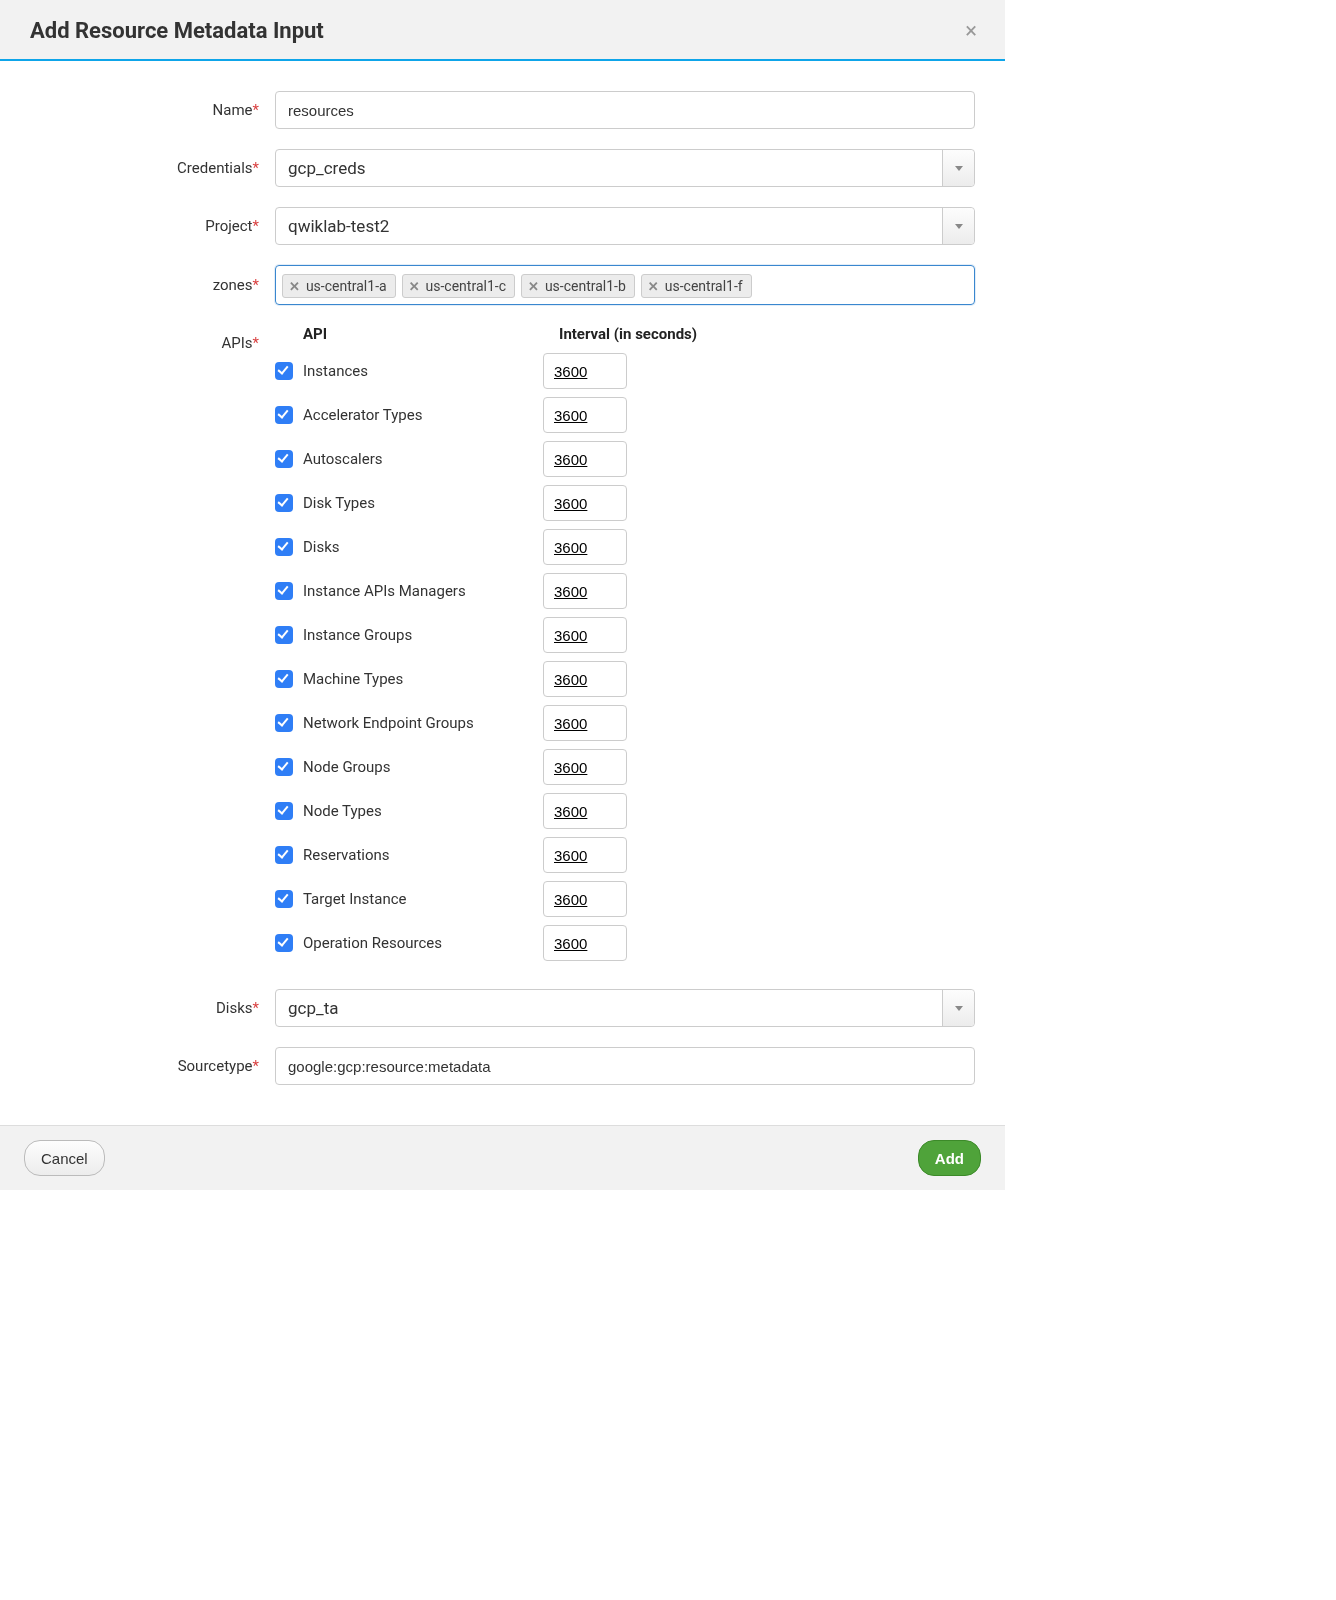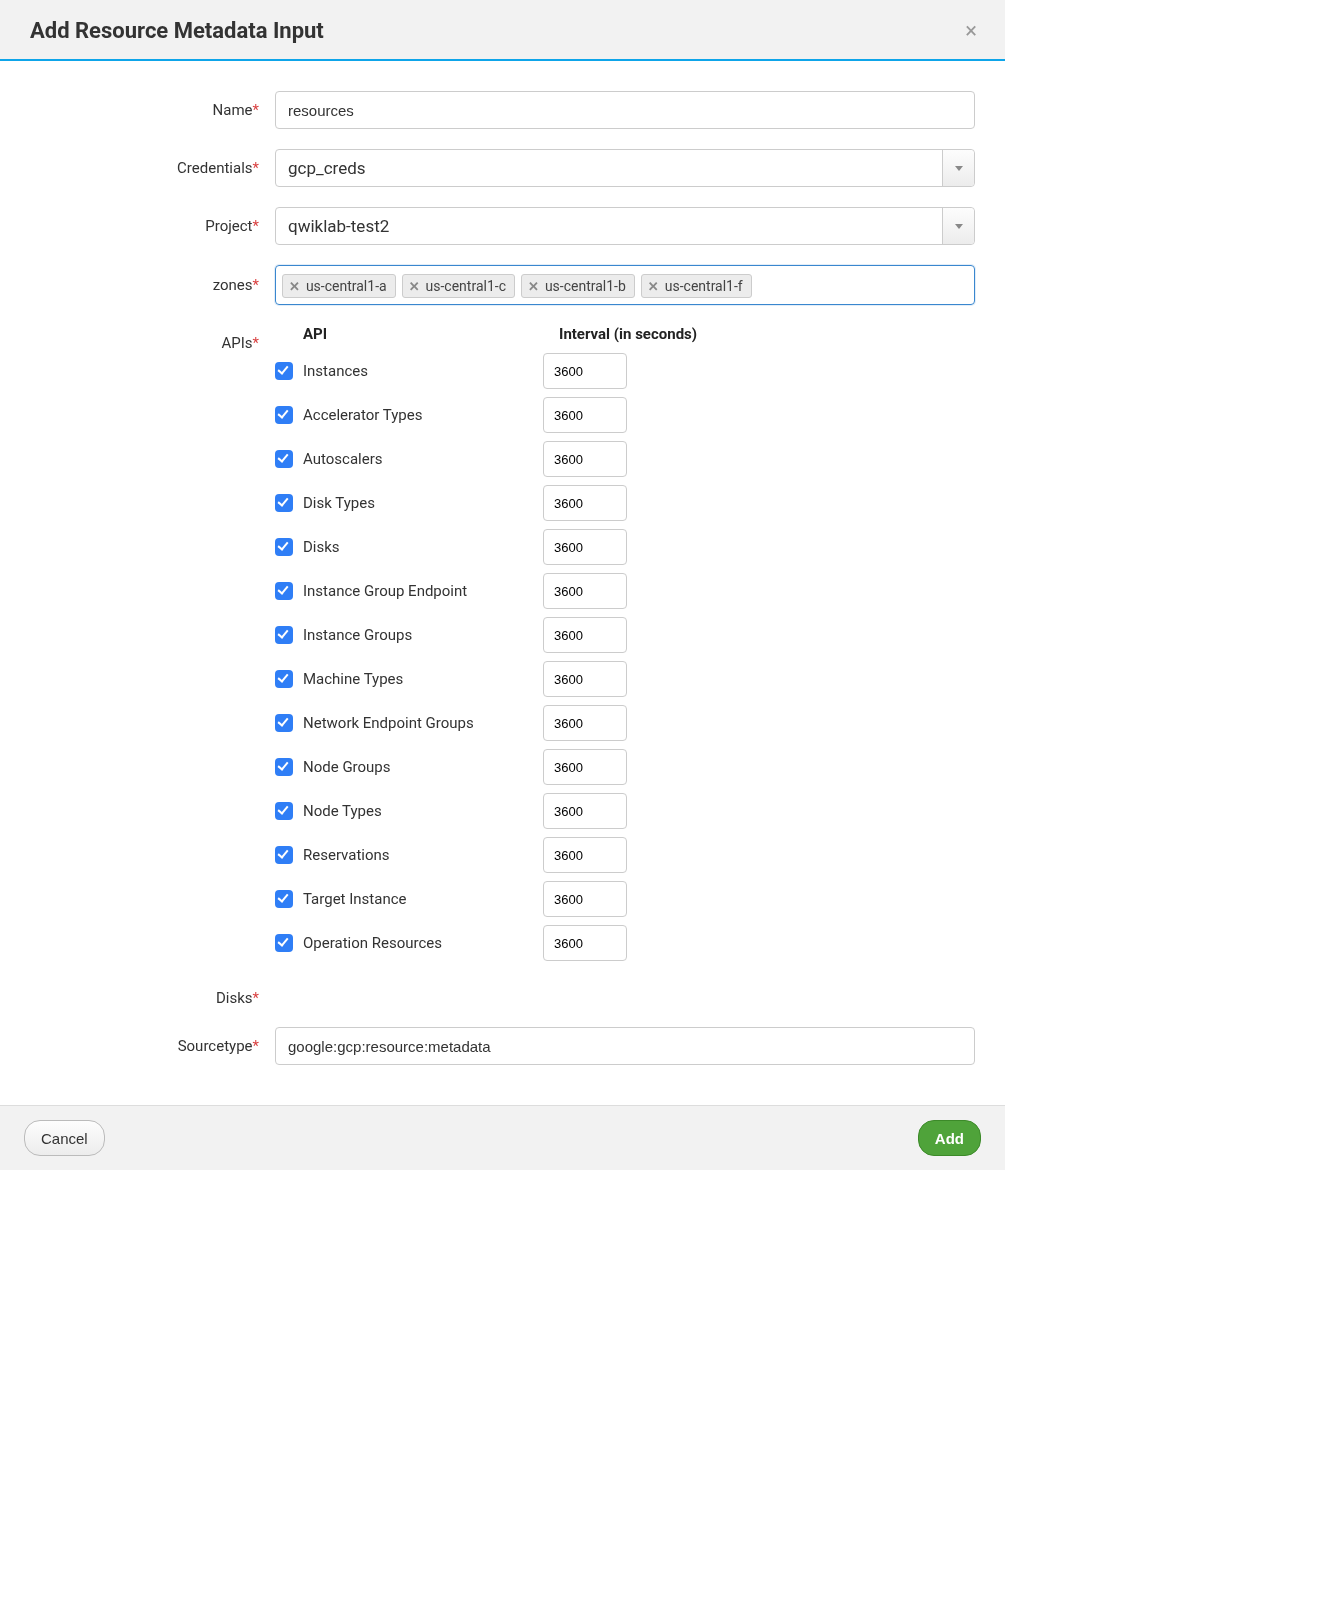--- a/index.html
+++ b/index.html
@@ -172,21 +172,22 @@
       width: 240px;
       font-size: 15px;
       color: #333;
     }
     .interval-input {
       width: 84px;
       height: 36px;
       border: 1px solid #ccc;
       border-radius: 4px;
       padding: 0 10px;
-      font-size: 13px;
+      font-size: 15px;
+      text-decoration: underline;
     }
     .footer {
       border-top: 1px solid #ddd;
       background: #f2f2f2;
       padding: 14px 24px;
       display: flex;
       justify-content: space-between;
       align-items: center;
     }
     .btn {
@@ -318,21 +319,21 @@
                 <div class="api-check">
                   <div class="checkbox"></div>
                 </div>
                 <div class="api-name">Disks</div>
                 <input class="interval-input" type="text" value="3600" style="">
               </div>
               <div class="api-row">
                 <div class="api-check">
                   <div class="checkbox"></div>
                 </div>
-                <div class="api-name">Instance Group Endpoint</div>
+                <div class="api-name">Instance APIs Managers</div>
                 <input class="interval-input" type="text" value="3600" style="">
               </div>
               <div class="api-row">
                 <div class="api-check">
                   <div class="checkbox"></div>
                 </div>
                 <div class="api-name">Instance Groups</div>
                 <input class="interval-input" type="text" value="3600" style="">
               </div>
               <div class="api-row">
@@ -384,20 +385,28 @@
                 <div class="api-name">Operation Resources</div>
                 <input class="interval-input" type="text" value="3600" style="">
               </div>
             </div>
         </div>
       </div>
     </div>
 
     <div class="form-row single-line">
       <div class="label-col"><span>Disks</span><span class="req">*</span></div>
+      <div class="control-col">
+        <div class="select">
+          <span>gcp_ta</span>
+          <div class="select-btn">
+              <div class="caret-down"></div>
+            </div>
+        </div>
+      </div>
     </div>
 
     <div class="form-row single-line">
       <div class="label-col"><span>Sourcetype</span><span class="req">*</span></div>
       <div class="control-col">
         <input class="text-input" type="text" value="google:gcp:resource:metadata" style="">
       </div>
     </div>
 
   </div>

